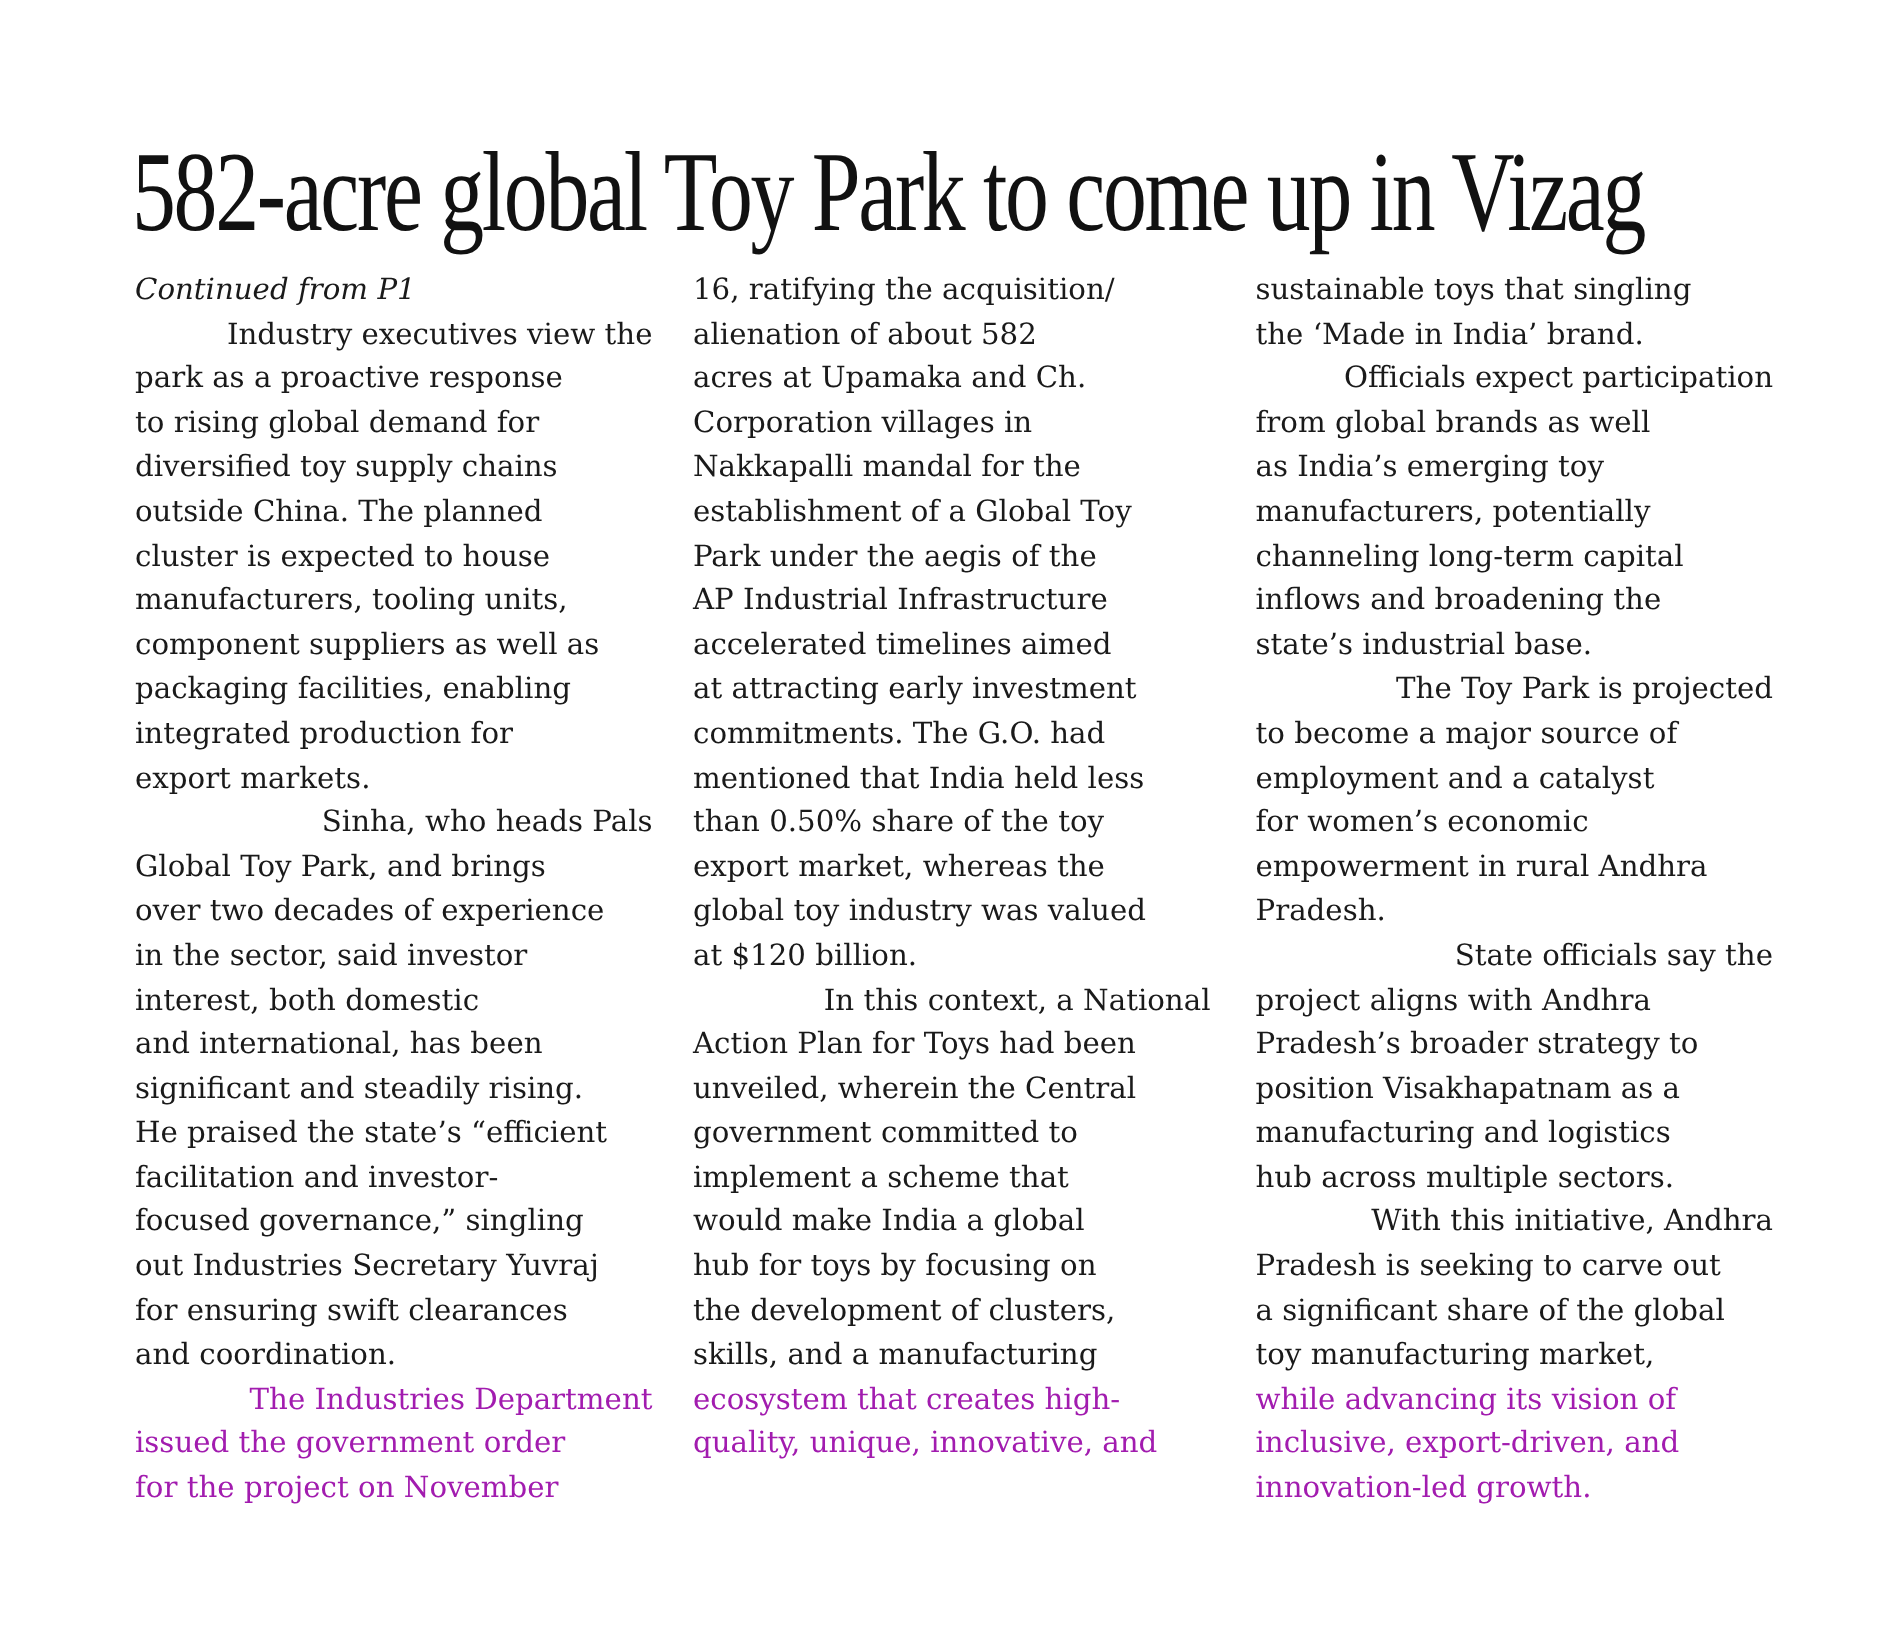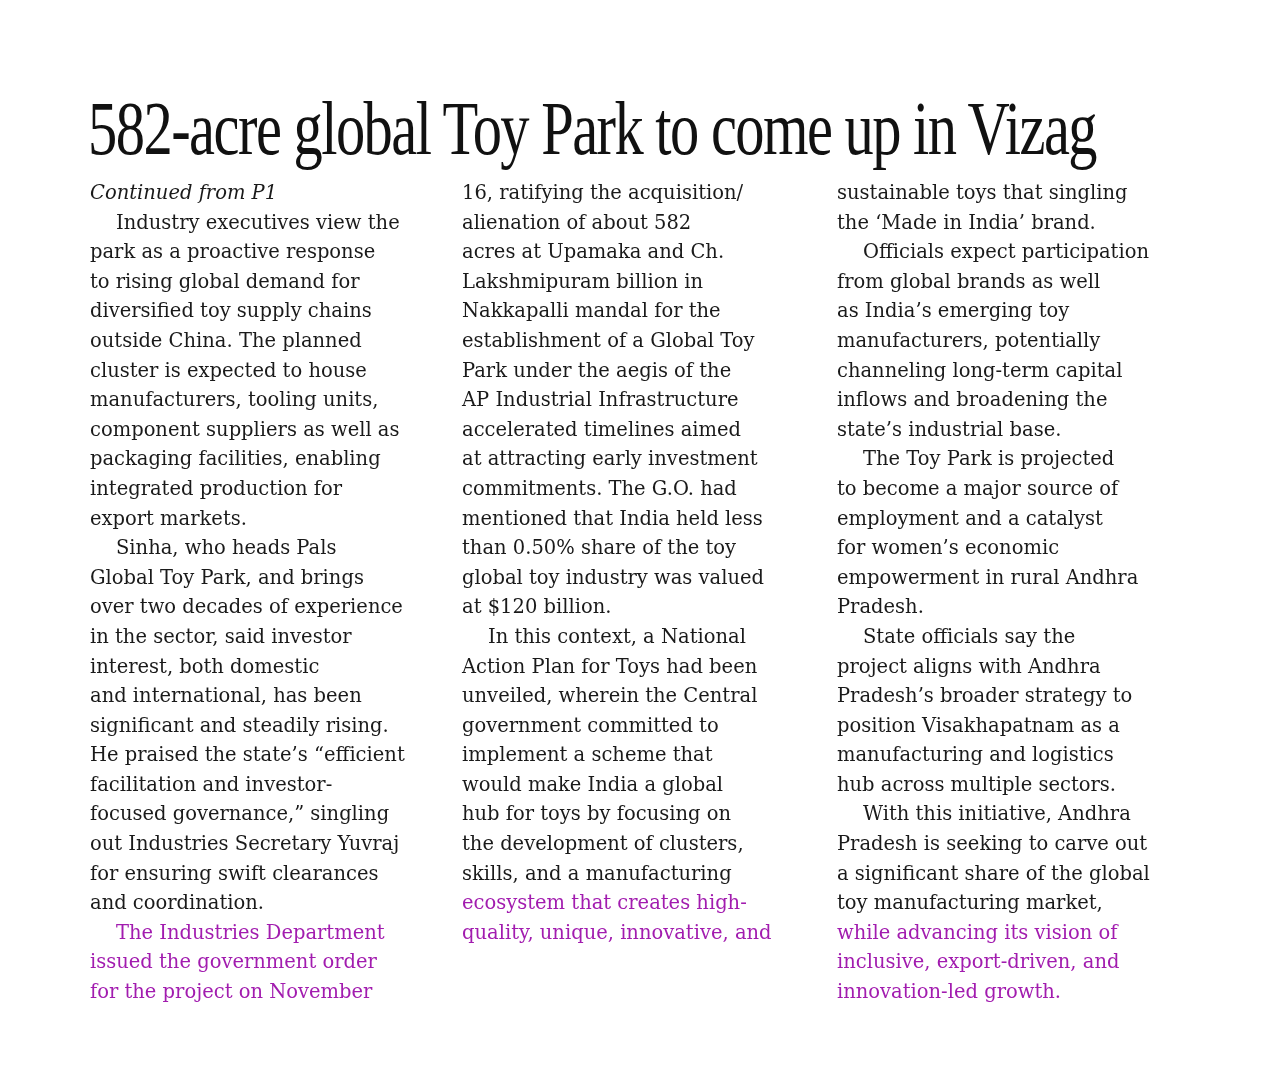--- a/index.html
+++ b/index.html
@@ -19,21 +19,21 @@
   .col {
     position: absolute; top: 0; width: 345px;
     font-family: "DejaVu Serif", "Liberation Serif", serif;
     font-size: 19.5px; line-height: 29.6px; color: #1a1a1a;
     white-space: nowrap;
   }
   .col1 { left: 90px; }
   .col2 { left: 462px; }
   .col3 { left: 837px; }
   .line { display: block; height: 29.6px; }
-  .indent { padding-left: 26px; }
+  .indent { padding-left: 26px; text-align: right; }
   .kicker { font-style: italic; }
   .faded { color: #a21caf; }
   .line > span { display: inline-block; transform-origin: left center; }
 </style>
 </head>
 <body>
 
 <h1 class="headline">582-acre global Toy Park to come up in Vizag</h1>
 
 <div class="columns">
@@ -64,30 +64,31 @@
       <div class="line "><span>for ensuring swift clearances</span></div>
       <div class="line "><span>and coordination.</span></div>
       <div class="line indent faded"><span>The Industries Department</span></div>
       <div class="line faded"><span>issued the government order</span></div>
       <div class="line faded"><span>for the project on November</span></div>
     </div>
   <div class="col col2">
       <div class="line "><span>16, ratifying the acquisition/</span></div>
       <div class="line "><span>alienation of about 582</span></div>
       <div class="line "><span>acres at Upamaka and Ch.</span></div>
-      <div class="line "><span>Lakshmipuram billion in</span></div>
+      <div class="line "><span>Corporation villages in</span></div>
       <div class="line "><span>Nakkapalli mandal for the</span></div>
       <div class="line "><span>establishment of a Global Toy</span></div>
       <div class="line "><span>Park under the aegis of the</span></div>
       <div class="line "><span>AP Industrial Infrastructure</span></div>
       <div class="line "><span>accelerated timelines aimed</span></div>
       <div class="line "><span>at attracting early investment</span></div>
       <div class="line "><span>commitments. The G.O. had</span></div>
       <div class="line "><span>mentioned that India held less</span></div>
       <div class="line "><span>than 0.50% share of the toy</span></div>
+      <div class="line "><span>export market, whereas the</span></div>
       <div class="line "><span>global toy industry was valued</span></div>
       <div class="line "><span>at $120 billion.</span></div>
       <div class="line indent"><span>In this context, a National</span></div>
       <div class="line "><span>Action Plan for Toys had been</span></div>
       <div class="line "><span>unveiled, wherein the Central</span></div>
       <div class="line "><span>government committed to</span></div>
       <div class="line "><span>implement a scheme that</span></div>
       <div class="line "><span>would make India a global</span></div>
       <div class="line "><span>hub for toys by focusing on</span></div>
       <div class="line "><span>the development of clusters,</span></div>

